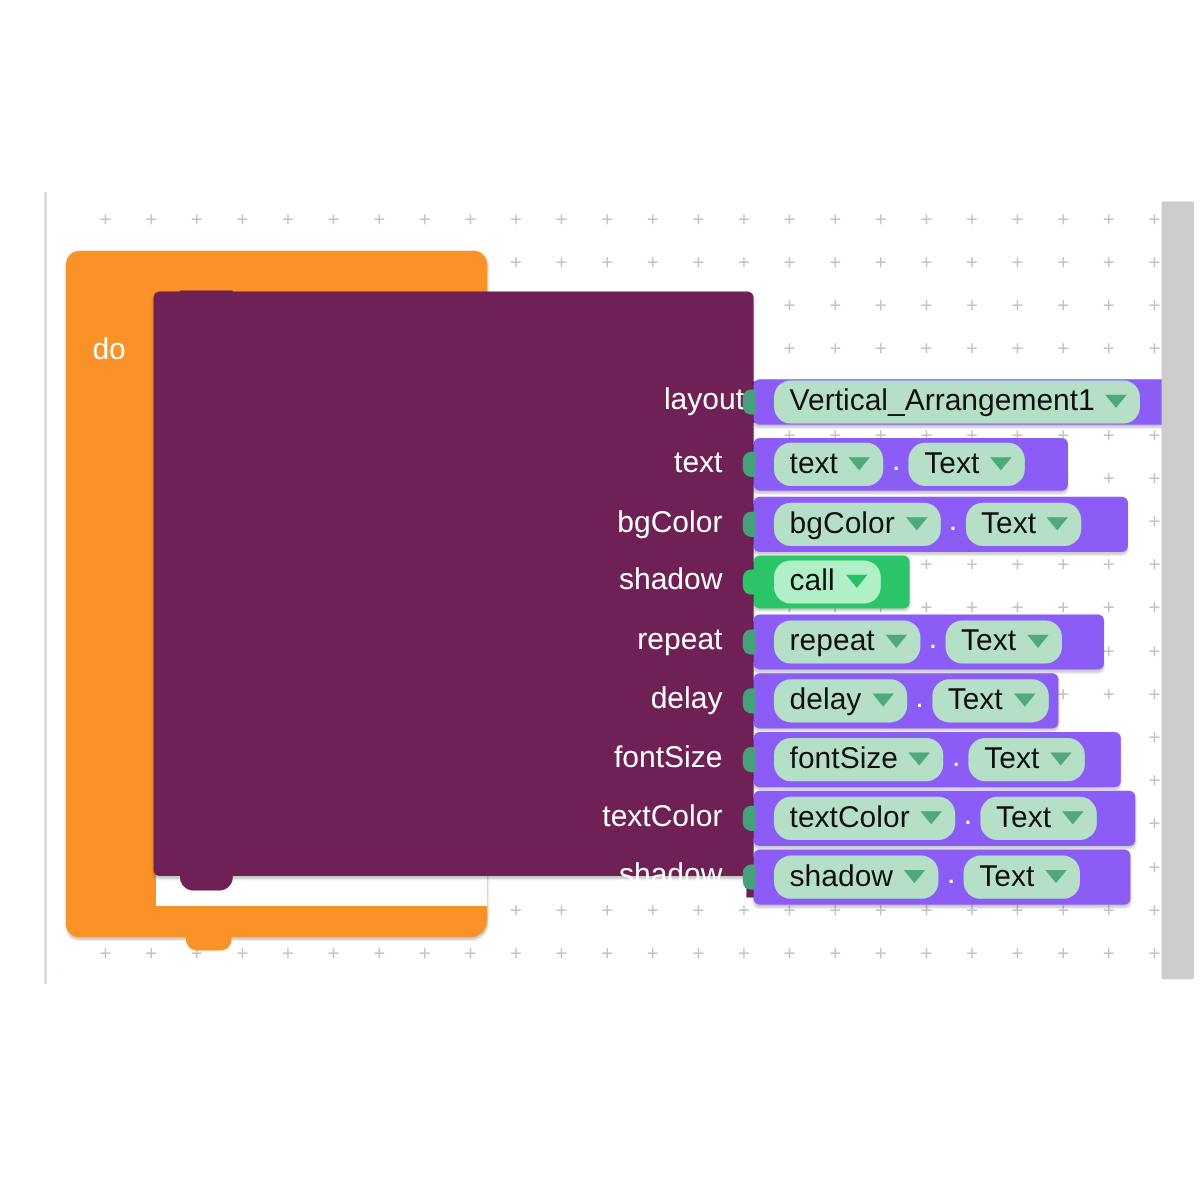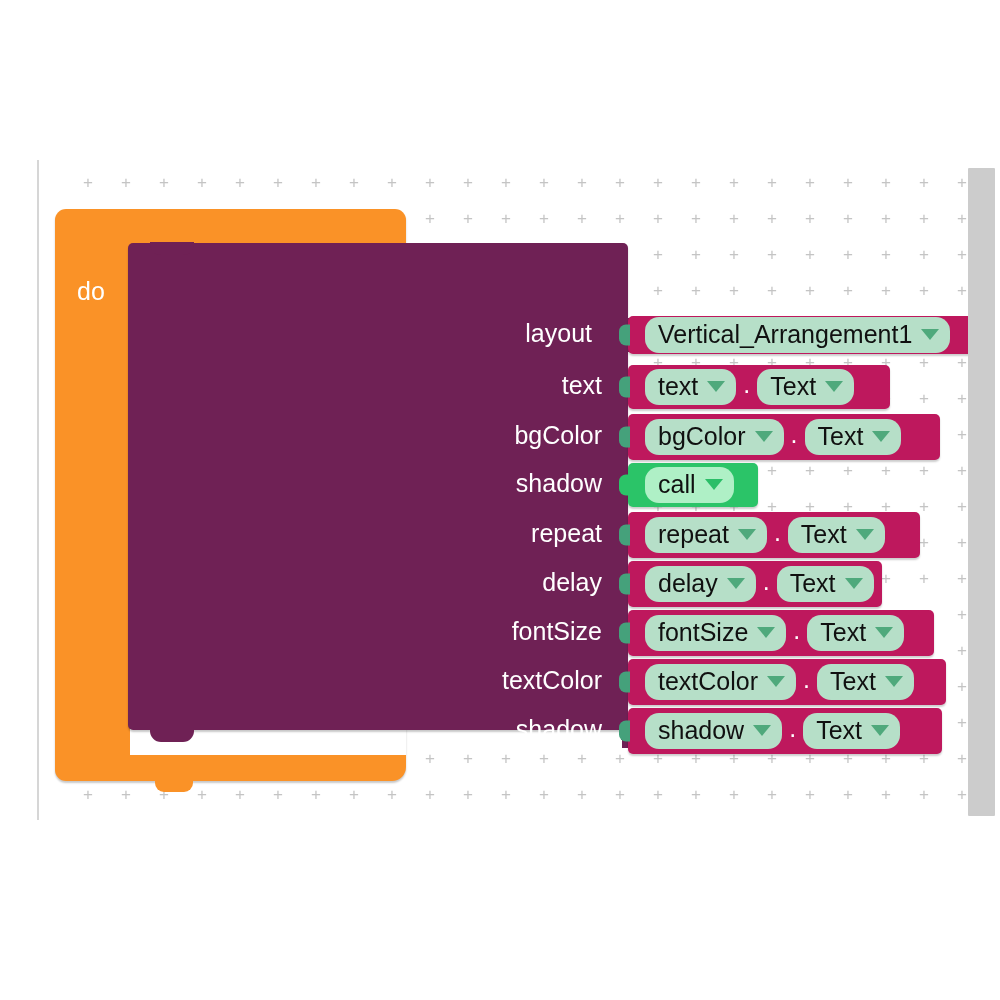--- a/index.html
+++ b/index.html
@@ -141,21 +141,21 @@
   }
   .socket::after{
     content:"";position:absolute;
     left:-1px;top:8px;width:9px;height:18px;
     background:#6F2155;border-radius:0 7px 7px 0;
   }
 
   
   .gblock{
     position:absolute;
-    background:#be185d;
+    background:#8b5cf6;
     border-radius:5px;
     box-shadow:0 2px 2px rgba(0,0,0,.20);
     display:flex;align-items:center;
     padding:0 8px 0 17px;
     box-sizing:border-box;
     white-space:nowrap;
   }
   .gblock.bright{background:#2BC468;}
   
   .plug{
@@ -630,21 +630,21 @@
 
     <div id="whenBottomNotch"></div>
   </div>
 
   <div class="blk" id="callBlock">
 
     <div id="callTopNotchCut"></div>
 
 
     <div id="paramLabels">
-        <div class="param-label" style="top: 76px; right: 36px;">layout</div>
+        <div class="param-label" style="top: 76px; right: 8px;">layout</div>
         <div class="param-label" style="top: 128px; right: 26px;">text</div>
         <div class="param-label" style="top: 178px; right: 26px;">bgColor</div>
         <div class="param-label" style="top: 226px; right: 26px;">shadow</div>
         <div class="param-label" style="top: 276px; right: 26px;">repeat</div>
         <div class="param-label" style="top: 325px; right: 26px;">delay</div>
         <div class="param-label" style="top: 374px; right: 26px;">fontSize</div>
         <div class="param-label" style="top: 423px; right: 26px;">textColor</div>
         <div class="param-label" style="top: 472px; right: 26px;">shadow</div>
       </div>
     <div id="sockets">

